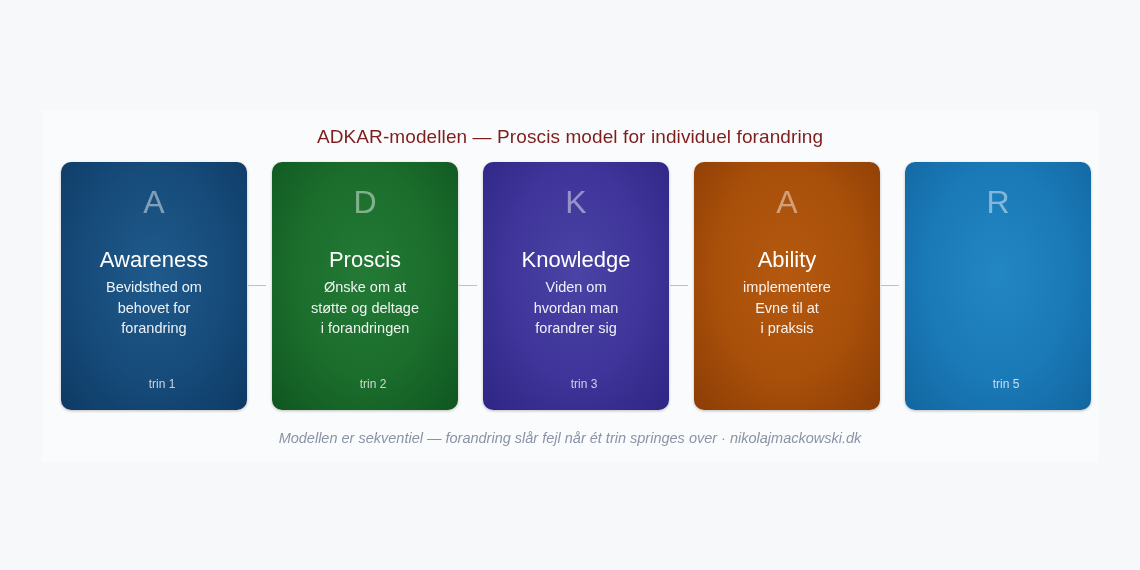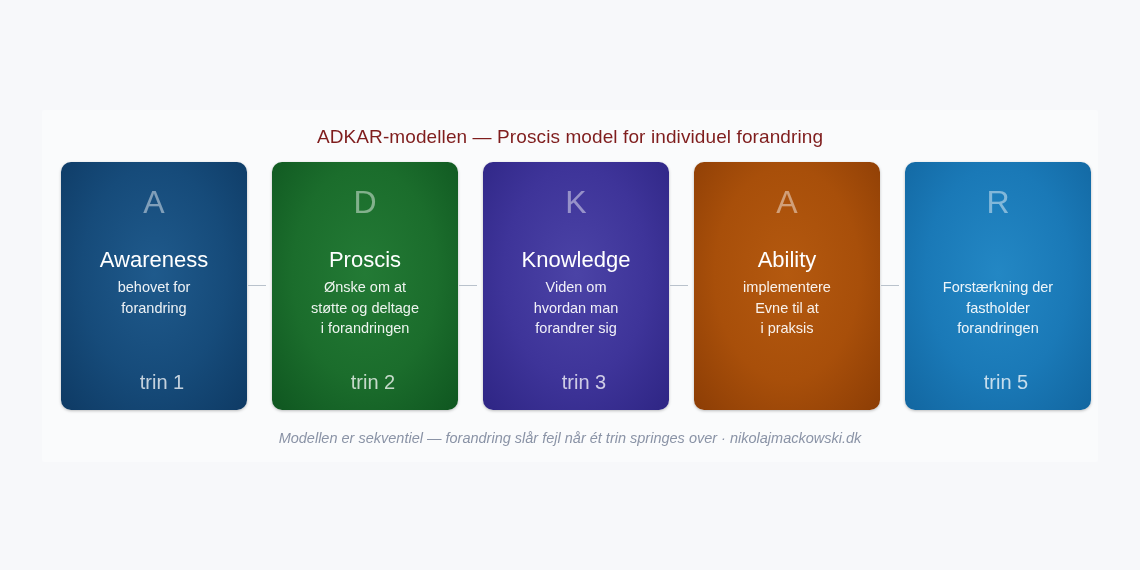--- a/index.html
+++ b/index.html
@@ -25,21 +25,21 @@
     color: rgba(255,255,255,0.45);
   }
   .card .name {
     position: absolute; left: 0; right: 0; top: 85px; font-size: 22px; color: #fff;
   }
   .card .desc {
     position: absolute; left: 10px; right: 10px; top: 115px; font-size: 14.5px;
     line-height: 20.5px; color: rgba(255,255,255,0.92);
   }
   .card .step {
-    position: absolute; left: 0; right: 0; top: 209px; font-size: 20px;
+    position: absolute; left: 0; right: 0; top: 215px; font-size: 12px;
     color: rgba(255,255,255,0.75);
     margin-left: 16px;
   }
   .c1 { left: 61px;  background: radial-gradient(ellipse at 50% 45%, #1f5a8c 0%, #164b7a 55%, #0e3a64 100%); }
   .c2 { left: 272px; background: radial-gradient(ellipse at 50% 45%, #237a35 0%, #1b6d2c 55%, #0f5620 100%); }
   .c3 { left: 483px; background: radial-gradient(ellipse at 50% 45%, #4b43a6 0%, #3e3499 55%, #2e2584 100%); }
   .c4 { left: 694px; background: radial-gradient(ellipse at 50% 45%, #b4590f 0%, #a84f0a 55%, #8c3d05 100%); }
   .c5 { left: 905px; background: radial-gradient(ellipse at 50% 45%, #2387c4 0%, #1a79b7 55%, #1266a0 100%); }
   .connector {
     position: absolute; top: 285px; width: 18px; height: 1px; background: #b9c2cc;
@@ -52,20 +52,21 @@
 </head>
 <body>
 
 <div class="panel"></div>
 <div class="title">ADKAR-modellen — Proscis model for individuel forandring</div>
 
 <div class="card c1">
   <div class="letter">A</div>
   <div class="name">Awareness</div>
   <div class="desc">
+    <div>Bevidsthed om</div>
     <div>behovet for</div>
     <div>forandring</div>
   </div>
   <div class="step">trin 1</div>
 </div>
 
 <div class="connector" style="left:248px"></div>
 
 <div class="card c2">
   <div class="letter">D</div>
@@ -100,21 +101,16 @@
     <div>implementere</div>
     <div>Evne til at</div>
     <div>i praksis</div>
   </div>
 </div>
 
 <div class="connector" style="left:881px"></div>
 
 <div class="card c5">
   <div class="letter">R</div>
-  <div class="desc">
-    <div>Forstærkning der</div>
-    <div>fastholder</div>
-    <div>forandringen</div>
-  </div>
   <div class="step">trin 5</div>
 </div>
 
 <div class="footer">Modellen er sekventiel — forandring slår fejl når ét trin springes over · nikolajmackowski.dk</div>
 
 </body></html>

